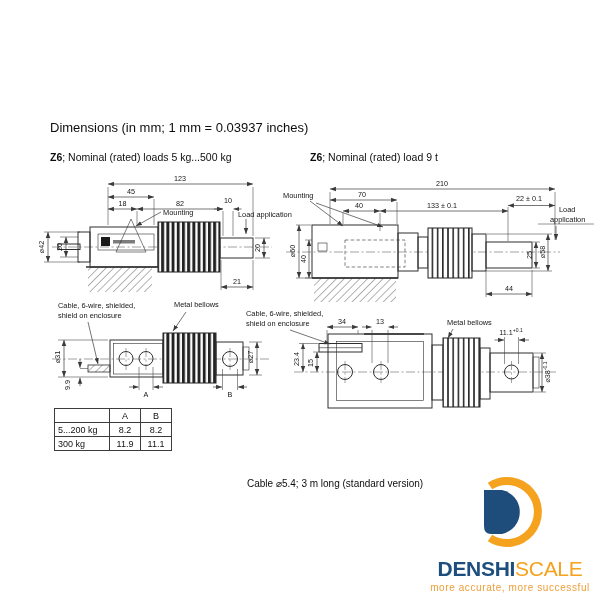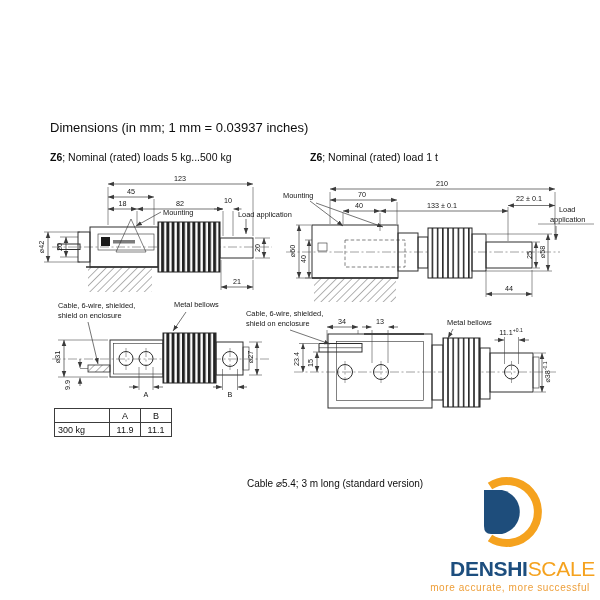--- a/index.html
+++ b/index.html
@@ -18,37 +18,37 @@
   .cl{stroke:#555;stroke-width:.55;stroke-dasharray:9 2.5 2 2.5;fill:none;}
   .dsh{stroke-dasharray:3.5 2.2;}
   text{fill:#141414;}
   .d{font-size:7.2px;}
   .lab{font-size:7.4px;}
   .spec{border-collapse:collapse;font-size:9px;color:#111;}
   .spec td{border:1px solid #3c3c3c;height:13px;text-align:center;padding:0 3px;min-width:24px;}
   .spec td.rng{text-align:left;width:48px;}
   .note{font-size:10px;color:#0d0d0d;margin-top:48px;}
   .logo{left:425px;top:472px;width:170px;text-align:center;}
-  .logo .word{margin-top:4px;font-size:21px;line-height:21px;letter-spacing:-0.3px;text-align:right;}
+  .logo .word{margin-top:4px;font-size:21px;line-height:21px;letter-spacing:-0.3px;}
   .logo .word .p1{color:#1d4e7e;font-weight:bold;}
   .logo .word .p2{color:#f5a21e;font-weight:400;}
   .logo .tag{margin-top:3px;font-size:10px;color:#ee9f3a;letter-spacing:.6px;}
 </style>
 </head>
 <body>
 
 <div class="page">
 
   <div class="abs title">Dimensions (in mm; 1 mm = 0.03937 inches)</div>
 
   <div class="abs sub" style="left:50px;top:151px;text-align:right;">
     <span class="mdl">Z6</span><span>; Nominal (rated) loads 5 kg...500 kg</span>
   </div>
   <div class="abs sub" style="left:310px;top:151px;">
-    <span class="mdl">Z6</span><span>; Nominal (rated) load 1 t</span>
+    <span class="mdl">Z6</span><span>; Nominal (rated) load 9 t</span>
   </div>
 
   <svg class="draw" width="600" height="600" viewBox="0 0 600 600">
     <defs>
       <marker id="mE" viewBox="0 0 10 10" refX="8.5" refY="5" markerWidth="10" markerHeight="10" orient="auto-start-reverse">
         <path d="M0 1.8 L8.5 5 L0 8.2 Z" fill="#3a3a3a"></path>
       </marker>
       <pattern id="hat" width="5.5" height="5.5" patternUnits="userSpaceOnUse" patternTransform="rotate(45)">
         <line x1="0" y1="0" x2="0" y2="5.5" stroke="#666" stroke-width="1"></line>
       </pattern>
@@ -229,20 +229,25 @@
   </svg>
 
   <table class="spec abs" style="left:54px;top:408px;">
     <tbody>
       <tr>
         <td class="rng"></td>
         <td>A</td>
         <td>B</td>
       </tr>
       <tr>
+        <td class="rng">5...200 kg</td>
+        <td>8.2</td>
+        <td>8.2</td>
+      </tr>
+      <tr>
         <td class="rng">300 kg</td>
         <td>11.9</td>
         <td>11.1</td>
       </tr>
     </tbody>
   </table>
 
   <div class="abs note" style="left:247px;top:430px;">Cable ⌀5.4; 3 m long (standard version)</div>
 
   <div class="abs logo">

